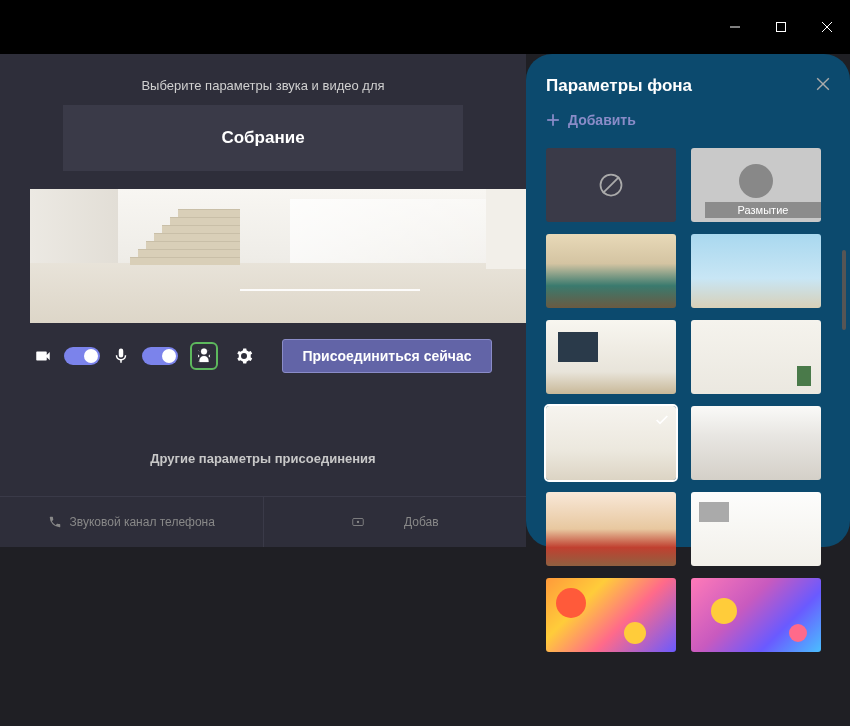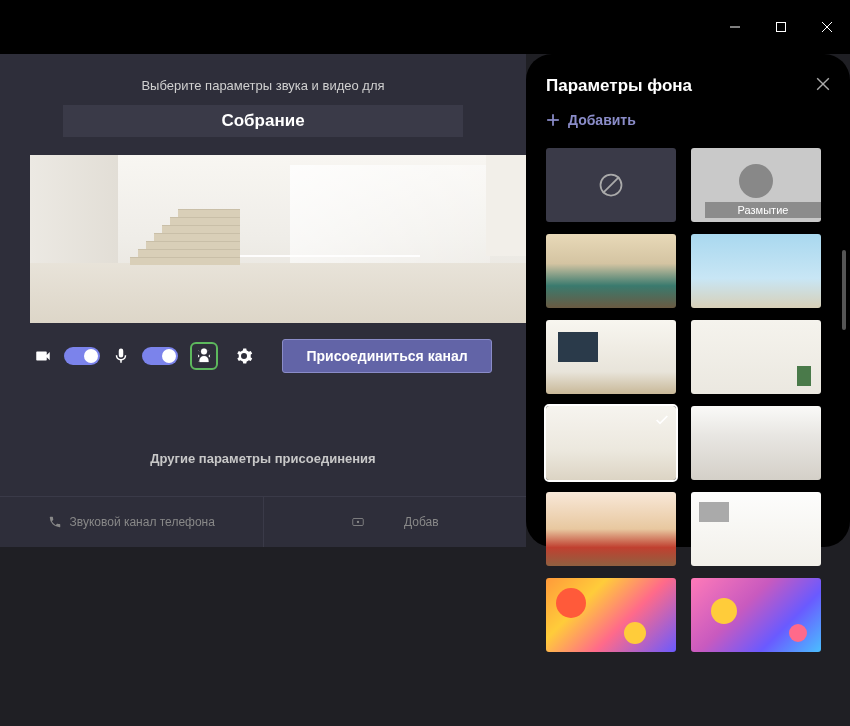--- a/index.html
+++ b/index.html
@@ -7,21 +7,21 @@
 .window { width: 850px; height: 726px; background: #1f1f24; position: relative; }
 .titlebar { height: 54px; background: #000; display: flex; align-items: center; padding: 0 12px; }
 .title-text { color: #d0d0d0; font-size: 13px; margin: 0 auto; display: flex; align-items: center; gap: 8px; }
 .redacted { width: 85px; height: 14px; background: #555; filter: blur(1px); }
 .win-controls { display: flex; gap: 0; margin-left: auto; position: absolute; right: 0; top: 0; }
 .win-btn { width: 46px; height: 54px; display: flex; align-items: center; justify-content: center; cursor: pointer; color: #fff; }
 .win-btn svg { width: 12px; height: 12px; }
 .content { display: flex; height: 493px; }
 .left-panel { flex: 1; background: #2e2e3a; display: flex; flex-direction: column; padding: 24px 0 0 0; }
 .instruction { color: #d0d0d0; font-size: 13px; text-align: center; margin-bottom: 12px; }
-.meeting-title-box { background: #3a3a48; margin: 0 auto; width: 400px; padding: 6px; text-align: center; }
+.meeting-title-box { background: #3a3a48; margin: 0 auto; width: 400px; padding: 23px; text-align: center; }
 .meeting-title { color: #fff; font-size: 17px; font-weight: 600; }
 .preview { margin-top: 18px; width: 496px; height: 266px; align-self: flex-start; position: relative; margin-left: 30px; background: linear-gradient(180deg, #f8f6f2 0%, #efede8 50%, #e4e0d8 100%); overflow: hidden; }
 .preview-scene { position: absolute; inset: 0; }
 .stairs { position: absolute; left: 100px; bottom: 58px; width: 110px; height: 56px; }
 .step { position: absolute; background: #d9cfb8; border-top: 1px solid #c9bfa8; }
 .wall-left { position: absolute; left: 0; top: 0; width: 88px; height: 100%; background: linear-gradient(90deg, #ece9e3, #e2ded6); }
 .wall-right { position: absolute; right: 0; top: 0; width: 40px; height: 60%; background: #f2efe9; }
 .floor { position: absolute; bottom: 0; left: 0; right: 0; height: 60px; background: linear-gradient(180deg, #e8e3d9, #ddd6c8); }
 .railing { position: absolute; left: 210px; top: 100px; width: 180px; height: 2px; background: rgba(255,255,255,0.9); }
 .window-light { position: absolute; left: 260px; top: 10px; width: 200px; height: 100px; background: linear-gradient(135deg, rgba(255,255,255,0.8), rgba(255,255,255,0.2)); }
@@ -29,21 +29,21 @@
 .cam-icon, .mic-icon, .filters-icon, .gear-icon { color: #fff; width: 18px; height: 18px; }
 .toggle { width: 36px; height: 18px; background: #7b83eb; border-radius: 9px; position: relative; cursor: pointer; }
 .toggle::after { content: ''; position: absolute; right: 2px; top: 2px; width: 14px; height: 14px; background: #fff; border-radius: 50%; }
 .filters-btn { width: 28px; height: 28px; display: flex; align-items: center; justify-content: center; border: 2px solid #5db85d; border-radius: 6px; cursor: pointer; }
 .gear-btn { width: 28px; height: 28px; display: flex; align-items: center; justify-content: center; cursor: pointer; }
 .join-btn { flex: 1; max-width: 210px; height: 34px; background: #6264a7; color: #fff; border: none; border-radius: 3px; font-size: 14px; font-weight: 600; cursor: pointer; margin-left: auto; border: 1px solid #8a8cc8; }
 .other-options { text-align: center; color: #c8c8c8; font-size: 13px; font-weight: 700; margin-top: 64px; }
 .bottom-row { display: flex; margin-top: 30px; border-top: 1px solid #3a3a48; }
 .bottom-opt { flex: 1; padding: 18px 10px; text-align: center; color: #888; font-size: 12px; border-right: 1px solid #3a3a48; display: flex; align-items: center; justify-content: center; gap: 8px; cursor: pointer; }
 .bottom-opt:last-child { border-right: none; gap: 39px; }
-.right-panel { width: 331px; background: #000000; padding: 22px 20px 0 20px; position: relative; border-radius: 26px; }
+.right-panel { width: 331px; background: #0c4a6e; padding: 22px 20px 0 20px; position: relative; border-radius: 26px; }
 .rp-header { display: flex; align-items: center; justify-content: space-between; margin-bottom: 16px; }
 .rp-title { color: #fff; font-size: 17px; font-weight: 600; }
 .rp-close { color: #aaa; cursor: pointer; }
 .add-row { display: flex; align-items: center; gap: 8px; color: #8a8cc8; font-size: 14px; font-weight: 600; cursor: pointer; margin-bottom: 20px; }
 .add-row svg { color: #8a8cc8; }
 .bg-grid { display: grid; grid-template-columns: 1fr 1fr; gap: 12px; padding-right: 6px; }
 .bg-tile { width: 130px; height: 74px; background: #3a3a48; border-radius: 3px; cursor: pointer; position: relative; overflow: hidden; display: flex; align-items: center; justify-content: center; }
 .bg-tile.selected { outline: 2px solid #fff; }
 .bg-tile .check { position: absolute; right: 6px; top: 6px; color: #fff; }
 .tile-label { position: absolute; bottom: 4px; left: 0; right: 0; text-align: center; color: #fff; font-size: 11px; background: rgba(0,0,0,0.3); padding: 2px; margin-left: 14px; }
@@ -134,21 +134,21 @@
         <div class="filters-btn">
           <svg class="filters-icon" viewBox="0 0 24 24">
               <path fill="currentColor" d="M12 2a4 4 0 1 0 0 8 4 4 0 0 0 0-8zm-8 8l2 2-2 2m16-4l-2 2 2 2M4 4l2 2m12-2l-2 2M4 20l2-2m12 2l-2-2M12 12a6 6 0 0 0-6 6v2h12v-2a6 6 0 0 0-6-6z" stroke="currentColor" stroke-width="0.3"></path>
             </svg>
         </div>
         <div class="gear-btn">
           <svg class="gear-icon" viewBox="0 0 24 24">
               <path fill="currentColor" d="M12 8a4 4 0 1 0 0 8 4 4 0 0 0 0-8zm9 4a9 9 0 0 1-.15 1.65l2.1 1.65-2 3.46-2.5-1a7 7 0 0 1-2.85 1.65L15 22h-4l-.6-2.6a7 7 0 0 1-2.85-1.64l-2.5 1-2-3.46 2.1-1.65A9 9 0 0 1 5 12a9 9 0 0 1 .15-1.65L3 8.7l2-3.46 2.5 1A7 7 0 0 1 10.4 4.6L11 2h4l.6 2.6a7 7 0 0 1 2.85 1.64l2.5-1 2 3.46-2.1 1.65A9 9 0 0 1 21 12z"></path>
             </svg>
         </div>
-        <button class="join-btn">Присоединиться канал</button>
+        <button class="join-btn">Присоединиться сейчас</button>
       </div>
 
       <div class="other-options">Другие параметры присоединения</div>
 
       <div class="bottom-row">
         <div class="bottom-opt">
           <svg width="14" height="14" viewBox="0 0 24 24">
               <path fill="currentColor" d="M6.6 10.8a15 15 0 0 0 6.6 6.6l2.2-2.2a1 1 0 0 1 1-.24 11.4 11.4 0 0 0 3.6.58 1 1 0 0 1 1 1V20a1 1 0 0 1-1 1A17 17 0 0 1 3 4a1 1 0 0 1 1-1h3.5a1 1 0 0 1 1 1 11.4 11.4 0 0 0 .57 3.6 1 1 0 0 1-.25 1l-2.22 2.2z"></path>
             </svg>
           <span>Звуковой канал телефона</span>

